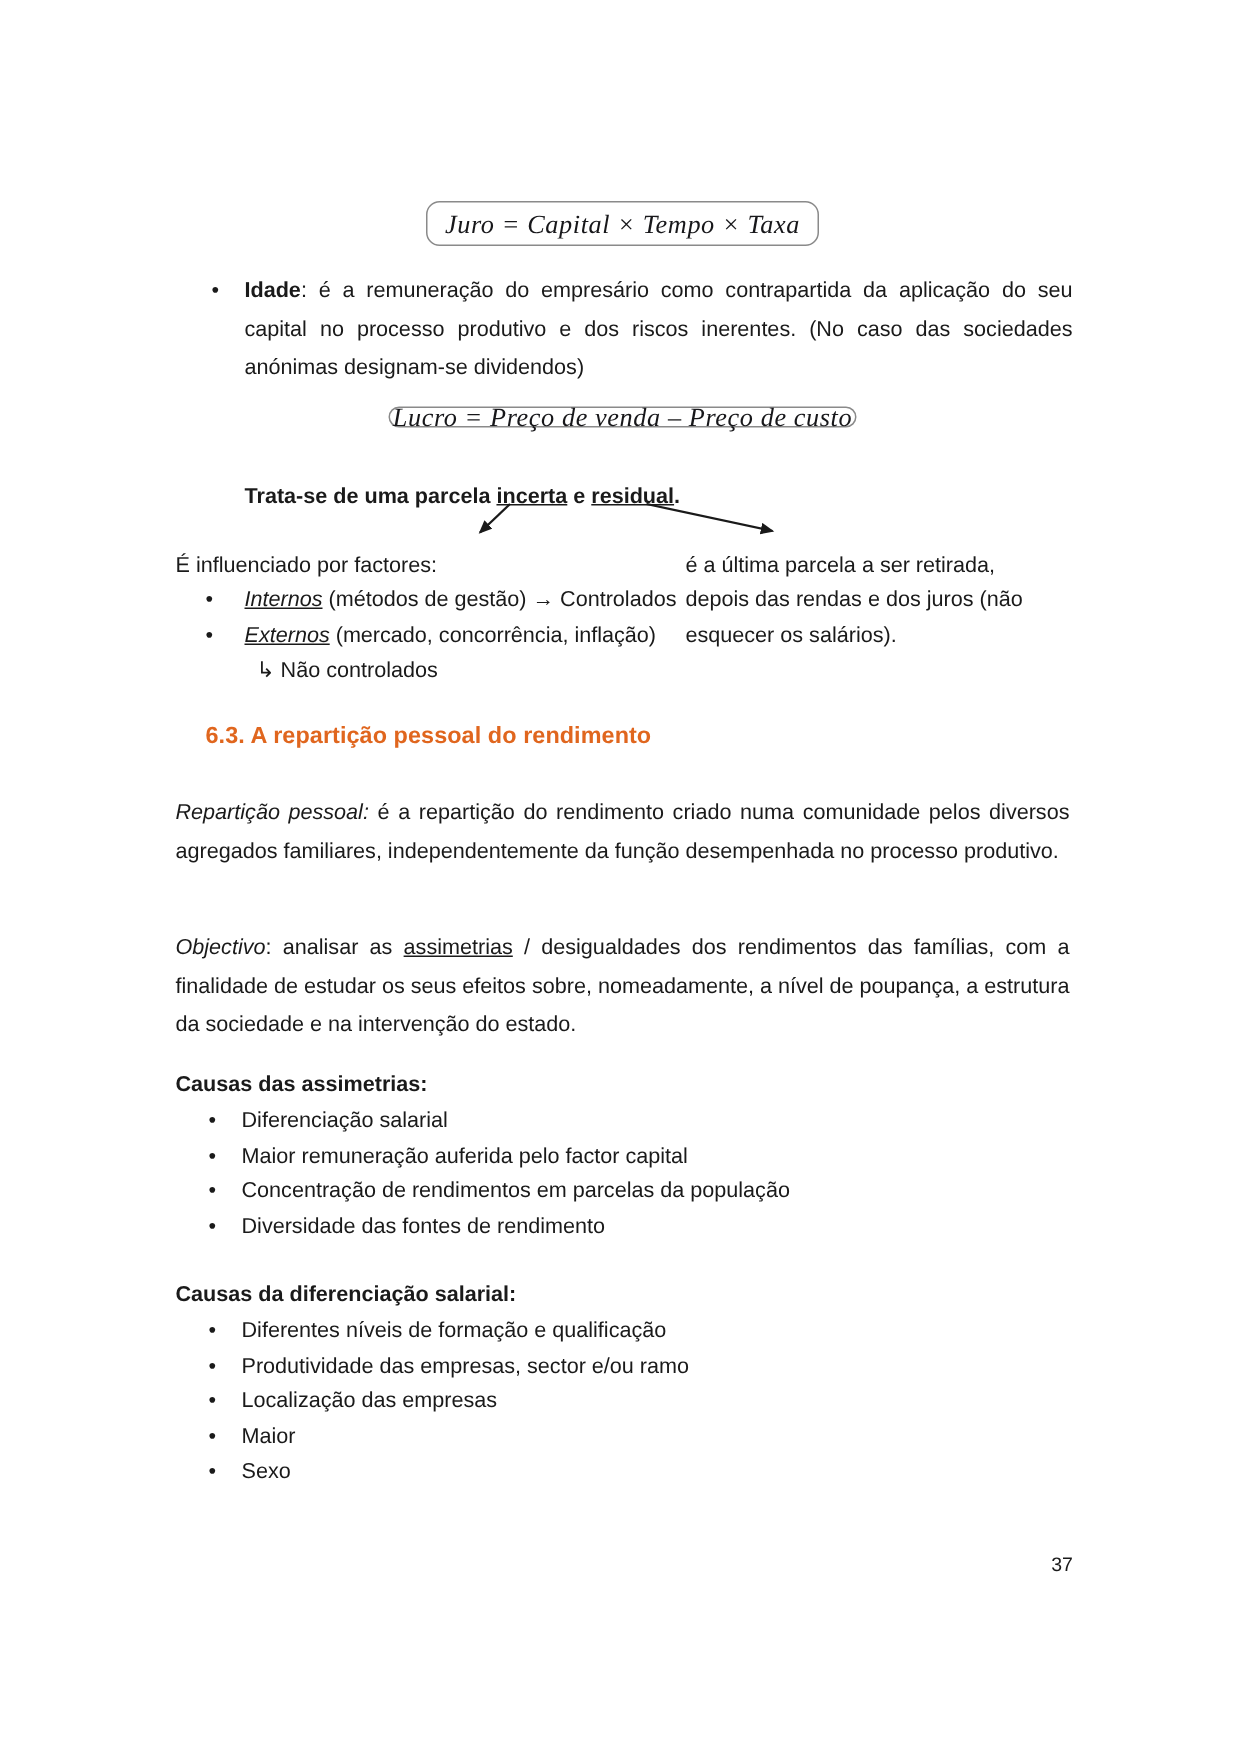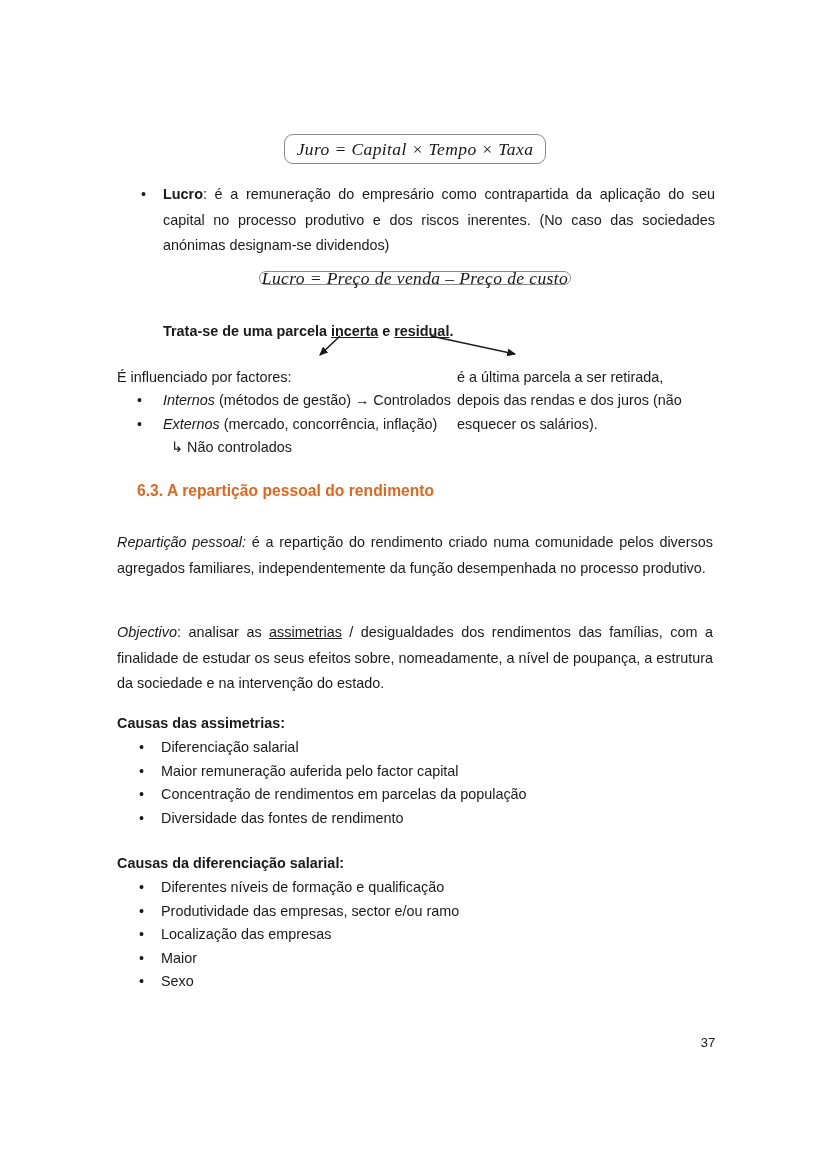--- a/index.html
+++ b/index.html
@@ -51,21 +51,21 @@
   .para {
     position: absolute;
     font-size: 14.4px;
     line-height: 25.5px;
     text-align: justify;
     color: #1a1a1a;
   }
 
   .bi { font-weight: normal; font-style: italic; }
   .b  { font-weight: bold; }
-  .i  { font-style: italic; }
+  .i  { font-style: italic; text-decoration: underline; }
   .u  { text-decoration: underline; }
 
   
   .bullet-para {
     position: absolute;
     display: flex;
     align-items: flex-start;
   }
   .bullet-para .dot {
     flex: 0 0 auto;
@@ -195,21 +195,21 @@
 <body>
 
 <div class="page">
 
   <div class="formula-box" id="formula-juro">
     <span>Juro  = Capital  × Tempo  × Taxa</span>
   </div>
 
   <div class="bullet-para" id="lucro-bullet" style="left:137px; top:182px; width:578px;">
     <span class="dot">•</span>
-    <span class="body"><span class="b">Lucro</span><span>: é a remuneração do empresário como contrapartida da aplicação do seu capital no processo produtivo e dos riscos inerentes. (No caso das sociedades anónimas designam-se dividendos)</span></span>
+    <span class="body"><span class="b">Idade</span><span>: é a remuneração do empresário como contrapartida da aplicação do seu capital no processo produtivo e dos riscos inerentes. (No caso das sociedades anónimas designam-se dividendos)</span></span>
   </div>
 
   <div class="formula-box" id="formula-lucro">
     <span>Lucro  = Preço de venda – Preço de custo</span>
   </div>
 
   <div id="trata-line"><span>Trata-se de uma parcela </span><span class="u">incerta</span><span> e </span><span class="u">residual</span><span>.</span></div>
 
   <svg id="arrows-svg" viewBox="0 0 230 32">
     <defs>

